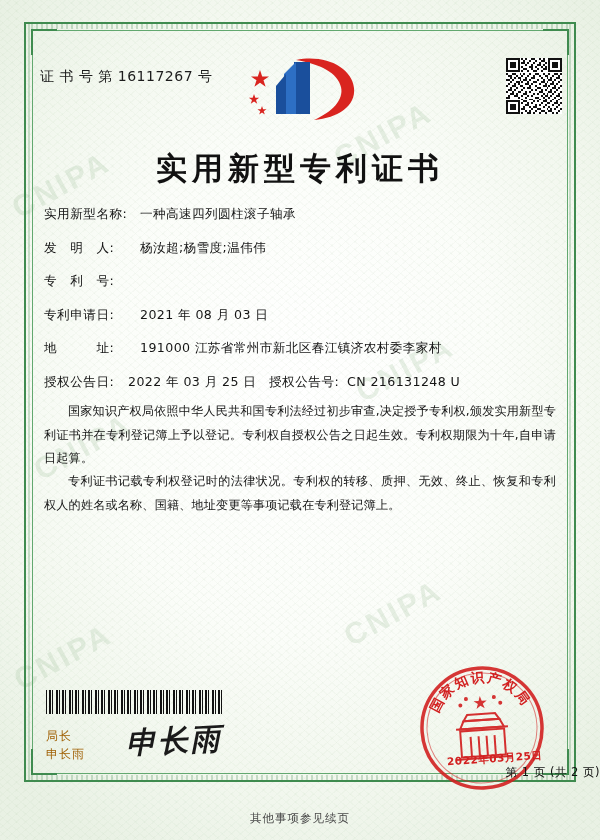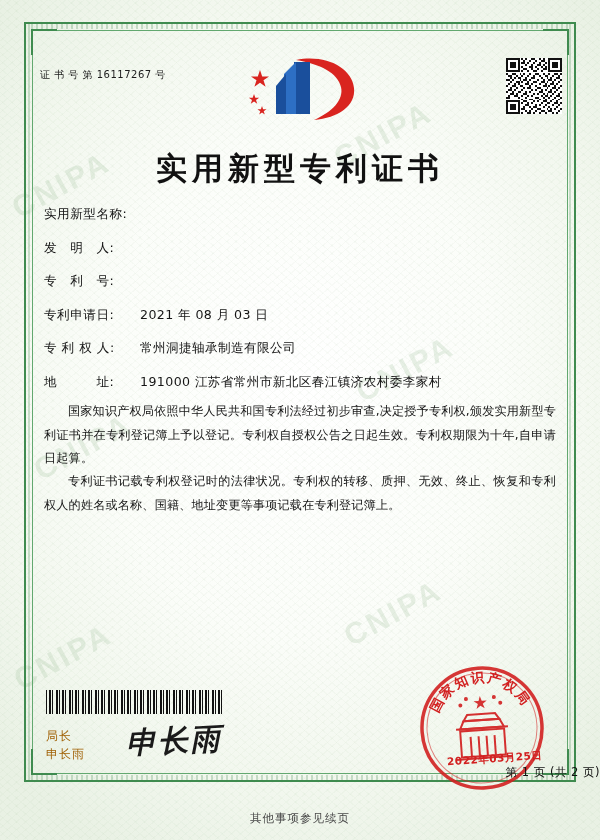--- a/index.html
+++ b/index.html
@@ -84,21 +84,21 @@
   .wm2 { left: 330px; top: 118px; }
   .wm3 { left: 30px;  top: 430px; }
   .wm4 { left: 352px; top: 352px; }
   .wm5 { left: 10px;  top: 640px; }
   .wm6 { left: 340px; top: 596px; }
 
   
   .cert-no {
     position: absolute;
     left: 40px; top: 68px;
-    font-size: 10px;
+    font-size: 14px;
     color: #1c1c1c;
     letter-spacing: 0.5px;
   }
   
   .logo {
     position: absolute;
     left: 50%; top: 52px;
     transform: translateX(-50%);
     width: 120px; height: 72px;
   }
@@ -492,38 +492,48 @@
           <rect x="26" y="28" width="1" height="1"></rect>
       </g>
     </svg>
   </div>
 
   <div class="title">实用新型专利证书</div>
 
   <div class="fields">
     <div class="field">
       <span class="lbl">实用新型名称:</span>
+      <span class="val">一种高速四列圆柱滚子轴承</span>
     </div>
     <div class="field">
       <span class="lbl">发　明　人:</span>
+      <span class="val">杨汝超;杨雪度;温伟伟</span>
     </div>
     <div class="field">
       <span class="lbl">专　利　号:</span>
     </div>
     <div class="field">
       <span class="lbl">专利申请日:</span>
       <span class="val">2021 年 08 月 03 日</span>
     </div>
     <div class="field">
-      <span class="lbl">专 利 权 人:</span>
-      <span class="val">常州洞捷轴承制造有限公司</span>
+      <span class="lbl">地　　　址:</span>
+      <span class="val">191000 江苏省常州市新北区春江镇济农村委李家村</span>
     </div>
     <div class="field">
-      <span class="lbl">地　　　址:</span>
-      <span class="val">191000 江苏省常州市新北区春江镇济农村委李家村</span>
+      <div class="row-split">
+        <div class="half first">
+          <span class="lbl">授权公告日:</span>
+          <span class="val2">2022 年 03 月 25 日</span>
+        </div>
+        <div class="half">
+          <span class="lbl2">授权公告号:</span>
+          <span class="val2">CN 216131248 U</span>
+        </div>
+      </div>
     </div>
   </div>
 
   <div class="para p2">
     <span class="indent">专利证书记载专利权登记时的法律状况。专利权的转移、质押、无效、终止、恢复和专利权人的姓名或名称、国籍、地址变更等事项记载在专利登记簿上。</span>
   </div>
   <div class="para p1">
     <span class="indent">国家知识产权局依照中华人民共和国专利法经过初步审查,决定授予专利权,颁发实用新型专利证书并在专利登记簿上予以登记。专利权自授权公告之日起生效。专利权期限为十年,自申请日起算。</span>
   </div>
 

